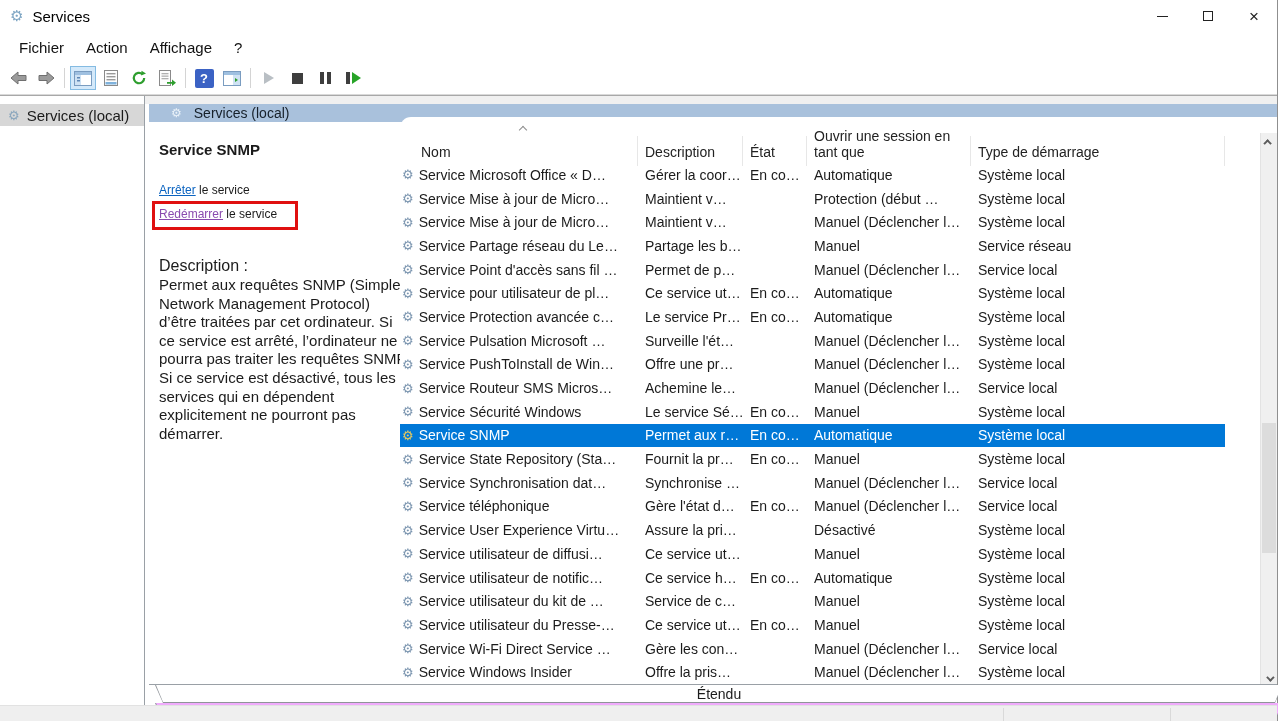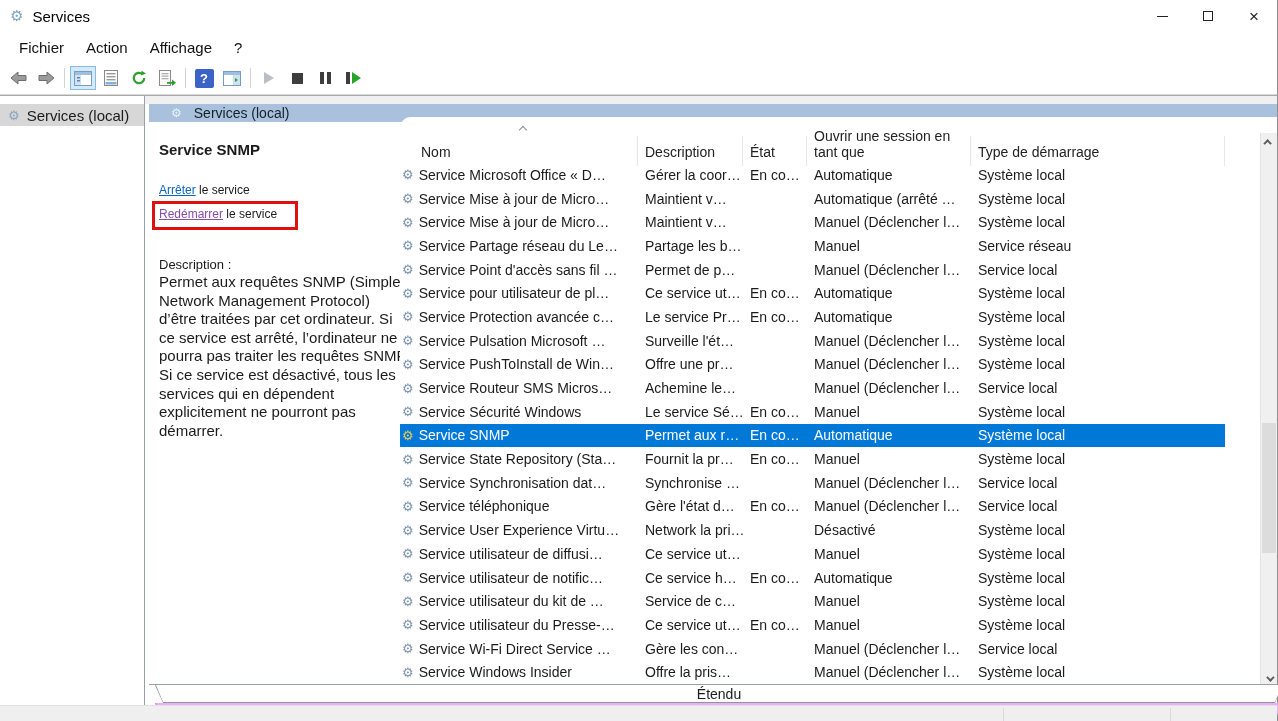--- a/index.html
+++ b/index.html
@@ -51,21 +51,21 @@
   .main-row { display:flex; height:562px; margin-left:4px; }
 
   
   .desc-pane { width:251px; padding:19px 6px 0 10px; background:#fff; }
   .svc-title { font-size:15px; font-weight:bold; }
   .links { margin-top:22px; font-size:12px; }
   .link-line { line-height:21px; }
   .a-link { color:#0a63c0; text-decoration:underline; }
   .a-link.visited { color:#8a4baf; }
   .red-box { border:3px solid var(--c-annotation,#e01010); width:fit-content; padding:0 18px 2px 4px; margin-left:-7px; }
-  .desc-label { margin-top:27px; font-size:13px; }
+  .desc-label { margin-top:27px; font-size:16px; }
   .desc-text { margin-top:1px; font-size:15px; line-height:18.6px; width:250px; }
 
   
   .list-wrap { flex:1; position:relative; background:#fff; margin-top:-5px; border-top-left-radius:11px; z-index:2; overflow:hidden; }
   .sort-chevron { position:absolute; left:120px; top:10px; width:6px; height:6px; border-left:1.5px solid #8d8d8d; border-top:1.5px solid #8d8d8d; transform:rotate(45deg); }
   .lv-header { display:grid; grid-template-columns:238px 105px 64px 164px 254px; height:46px; align-items:end; width:825px; }
   .lv-header .hcell { font-size:14px; color:#222; padding:0 0 6px 7px; border-right:1px solid #e7e7e7; height:30px; display:flex; align-items:flex-end; }
   .lv-header .hcell:first-child { padding-left:21px;margin-top:19px; }
   .rows { width:825px; }
   .row { display:grid; grid-template-columns:238px 105px 64px 164px 254px; height:23.7px; align-items:center; }
@@ -254,21 +254,21 @@
     <div class="cell">Automatique</div>
     <div class="cell">Système local</div>
   </div>
               <div class="row">
     <div class="cell c-name">
       <span class="gear">⚙</span>
       <span class="txt">Service Mise à jour de Micro…</span>
     </div>
     <div class="cell">Maintient v…</div>
     <div class="cell"></div>
-    <div class="cell">Automatique (arrêté …</div>
+    <div class="cell">Protection (début …</div>
     <div class="cell">Système local</div>
   </div>
               <div class="row">
     <div class="cell c-name">
       <span class="gear">⚙</span>
       <span class="txt">Service Mise à jour de Micro…</span>
     </div>
     <div class="cell">Maintient v…</div>
     <div class="cell"></div>
     <div class="cell">Manuel (Déclencher l…</div>
@@ -392,21 +392,21 @@
     <div class="cell">Gère l'état d…</div>
     <div class="cell">En co…</div>
     <div class="cell">Manuel (Déclencher l…</div>
     <div class="cell">Service local</div>
   </div>
               <div class="row">
     <div class="cell c-name">
       <span class="gear">⚙</span>
       <span class="txt">Service User Experience Virtu…</span>
     </div>
-    <div class="cell">Network la pri…</div>
+    <div class="cell">Assure la pri…</div>
     <div class="cell"></div>
     <div class="cell">Désactivé</div>
     <div class="cell">Système local</div>
   </div>
               <div class="row">
     <div class="cell c-name">
       <span class="gear">⚙</span>
       <span class="txt">Service utilisateur de diffusi…</span>
     </div>
     <div class="cell">Ce service ut…</div>

